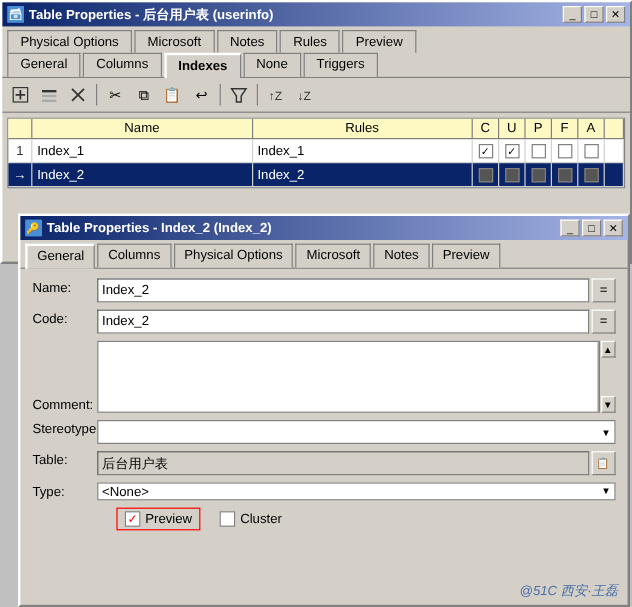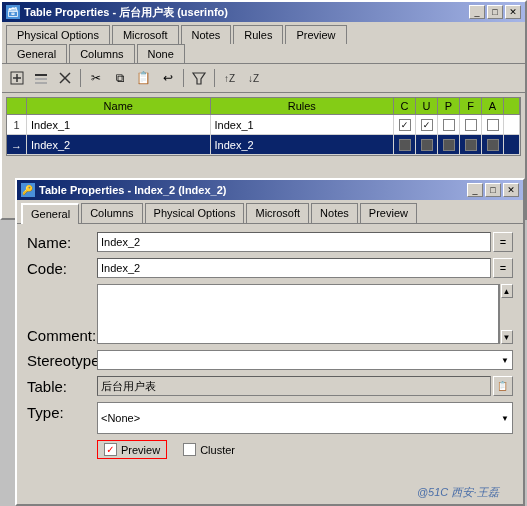--- a/index.html
+++ b/index.html
@@ -138,21 +138,21 @@
     
     .grid-container {
       margin: 4px;
       border: 1px solid #808080;
       background: white;
     }
 
     .grid-header {
       display: grid;
       grid-template-columns: 20px 1fr 1fr 22px 22px 22px 22px 22px 16px;
-      background: #84cc16;
+      background: #fef9c3;
       border-bottom: 1px solid #808080;
     }
 
     .grid-header-cell {
       padding: 2px 4px;
       border-right: 1px solid #808080;
       font-size: 11px;
       text-align: center;
       font-weight: normal;
     }
@@ -269,22 +269,22 @@
       padding: 8px 10px;
     }
 
     .form-row {
       display: flex;
       align-items: flex-start;
       margin-bottom: 6px;
     }
 
     .form-label {
-      width: 70px;
-      font-size: 15px;
+      width: 54px;
+      font-size: 11px;
       padding-top: 2px;
       color: #000;
     }
 
     .form-input-with-btn {
       display: flex;
       flex: 1;
       gap: 0;
     }
 
@@ -392,21 +392,21 @@
     }
 
     .checkbox-label {
       font-size: 11px;
     }
 
     
     .watermark {
       position: absolute;
       bottom: 4px;
-      right: 24px;
+      right: 8px;
       font-size: 11px;
       color: #4a6ea8;
       font-style: italic;
     }
   </style>
 </head>
 <body>
 
 <div class="outer-window">
   <div class="title-bar">
@@ -424,21 +424,23 @@
   <div class="tab-strip-row1">
     <div class="tab"><span>Physical Options</span></div>
     <div class="tab"><span>Microsoft</span></div>
     <div class="tab"><span>Notes</span></div>
     <div class="tab"><span>Rules</span></div>
     <div class="tab"><span>Preview</span></div>
   </div>
   <div class="tab-strip-row2" style="padding-bottom: 0;">
     <div class="tab"><span>General</span></div>
     <div class="tab"><span>Columns</span></div>
+    <div class="tab active"><span>Indexes</span></div>
     <div class="tab"><span>None</span></div>
+    <div class="tab"><span>Triggers</span></div>
   </div>
 
   <div class="toolbar">
     <button class="toolbar-btn" title="New">
       <svg width="16" height="16" viewBox="0 0 16 16">
           <rect x="2" y="2" width="12" height="12" fill="none" stroke="#333" stroke-width="1"></rect>
           <line x1="8" y1="4" x2="8" y2="12" stroke="#333" stroke-width="1.5"></line>
           <line x1="4" y1="8" x2="12" y2="8" stroke="#333" stroke-width="1.5"></line>
         </svg>
     </button>
@@ -605,21 +607,21 @@
     <div class="form-row">
       <div class="form-label">Table:</div>
       <div class="form-input-with-btn">
         <input type="text" class="form-input-field" value="后台用户表" style="background: rgb(212, 208, 200);">
         <div class="form-input-btn" style="font-size:9px;">📋</div>
       </div>
     </div>
 
     <div class="form-row">
       <div class="form-label">Type:</div>
-      <div class="select-field" style="flex:1;height:32px;border:1px solid #808080;background:white;display:flex;align-items:center;justify-content:space-between;padding:1px 3px;">
+      <div class="select-field" style="flex:1;height:15px;border:1px solid #808080;background:white;display:flex;align-items:center;justify-content:space-between;padding:1px 3px;">
         <span>&lt;None&gt;</span>
         <span class="select-arrow">▼</span>
       </div>
     </div>
 
     <div class="checkbox-area">
       <div class="checkbox-item" style="border:1px solid red;padding:2px 6px;">
         <div class="checkbox-box" style="color:red;">✓</div>
         <span class="checkbox-label">Preview</span>
       </div>

